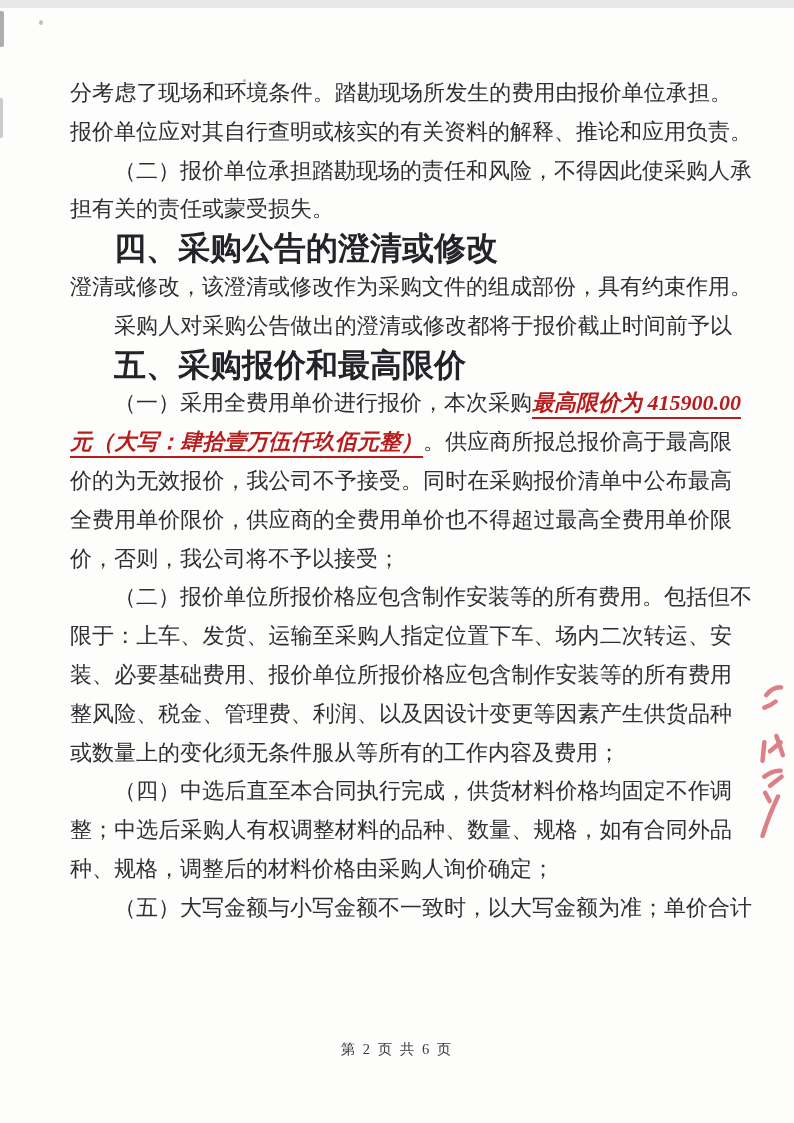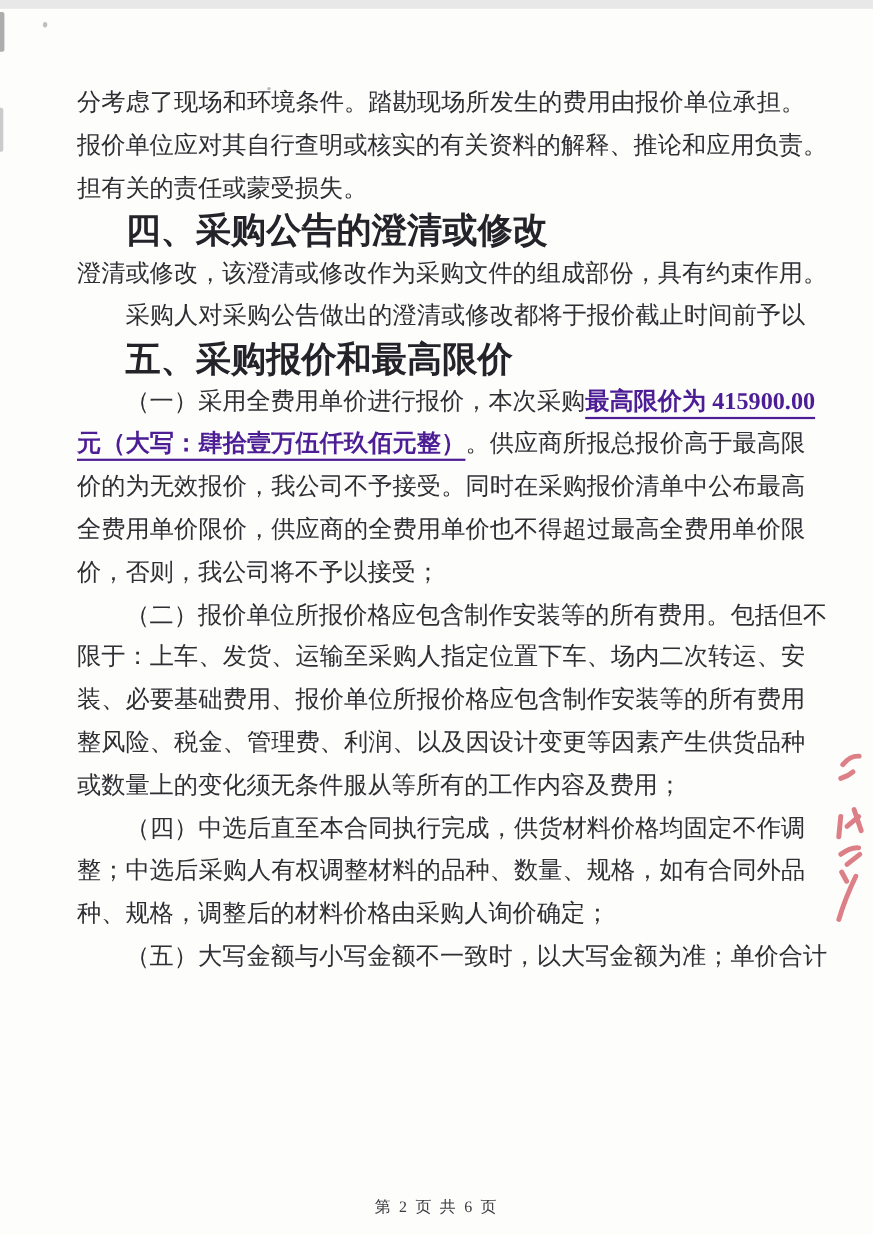--- a/index.html
+++ b/index.html
@@ -31,28 +31,29 @@
   .line.indent{text-indent:44px;}
   .block.heading .line{
     font-family:"Liberation Sans","DejaVu Sans",sans-serif;
     font-weight:700;
     font-size:32px;
     color:#232329;
   }
   .seg{color:inherit;}
   .seg.em{
     font-weight:700;
-    color:#4c1d95;
+    color:#b91c1c;
     text-decoration:underline;
     text-decoration-thickness:2px;
     text-underline-offset:7px;
+    font-style:italic;
   }
   .footer{
     position:absolute;
-    left:0;top:1080px;width:794px;
+    left:0;top:1032px;width:794px;
     text-align:center;
     font-size:14.5px;
     letter-spacing:2px;
     color:#3a3a40;
   }
   
   .art{position:absolute;background:#4b4b52;pointer-events:none;}
   .art.a1{left:0;top:3px;width:4px;height:36px;opacity:.45;border-radius:0 2px 2px 0;}
   .art.a2{left:0;top:90px;width:3px;height:40px;opacity:.28;border-radius:0 2px 2px 0;}
   .art.a3{left:39px;top:12px;width:4px;height:5px;opacity:.35;border-radius:50%;}
@@ -75,20 +76,21 @@
   <div class="art a2"></div>
   <div class="art a3"></div>
   <div class="art a4"></div>
 
   <main class="doc" id="doc">
       <div class="block body">
         <div class="line"><span class="seg">分考虑了现场和环境条件。踏勘现场所发生的费用由报价单位承担。</span></div>
         <div class="line"><span class="seg">报价单位应对其自行查明或核实的有关资料的解释、推论和应用负责。</span></div>
       </div>
       <div class="block body">
+        <div class="line indent"><span class="seg">（二）报价单位承担踏勘现场的责任和风险，不得因此使采购人承</span></div>
         <div class="line short"><span class="seg">担有关的责任或蒙受损失。</span></div>
       </div>
       <div class="block heading">
         <div class="line short indent"><span class="seg">四、采购公告的澄清或修改</span></div>
       </div>
       <div class="block body">
         <div class="line"><span class="seg">澄清或修改，该澄清或修改作为采购文件的组成部份，具有约束作用。</span></div>
         <div class="line indent"><span class="seg">采购人对采购公告做出的澄清或修改都将于报价截止时间前予以</span></div>
       </div>
       <div class="block heading">

